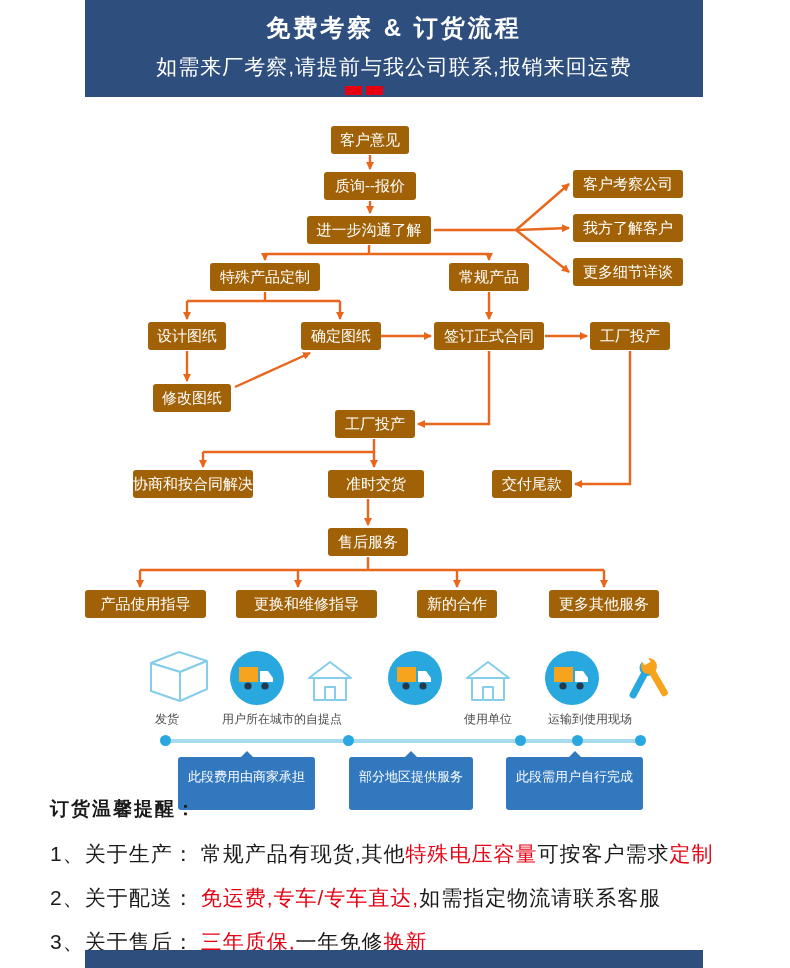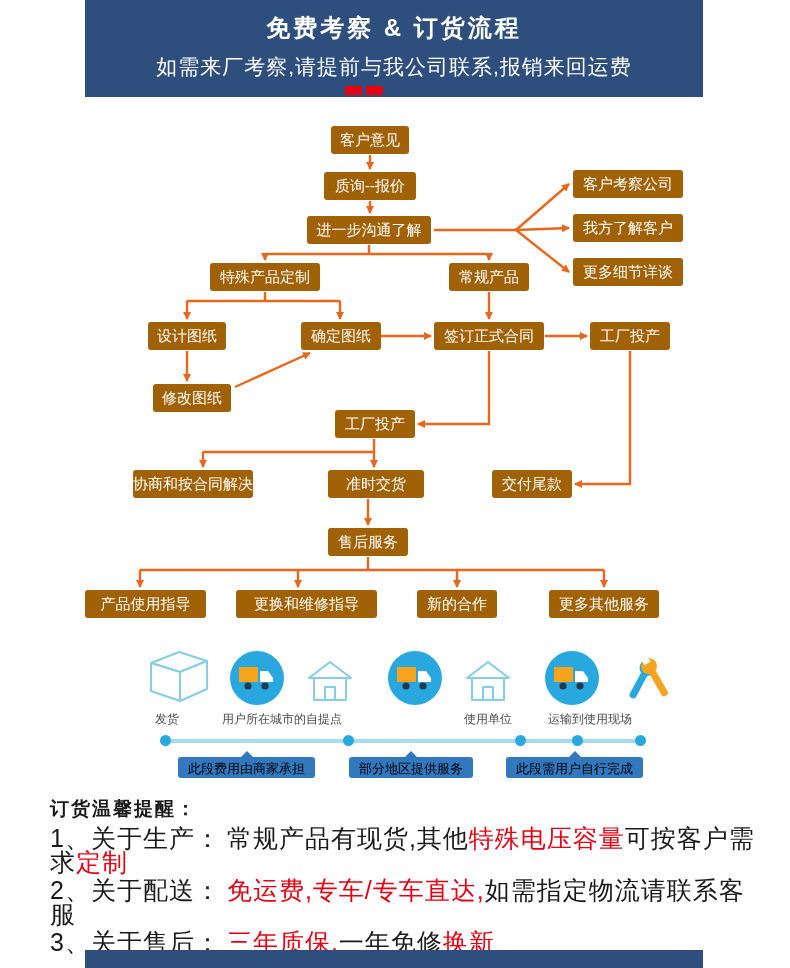--- a/index.html
+++ b/index.html
@@ -7,27 +7,27 @@
         font-family:"Liberation Sans","DejaVu Sans",sans-serif;overflow:hidden;}
   .hdr{position:absolute;left:85px;top:0;width:618px;height:97px;background:#2e4e7e;color:#fff;text-align:center;}
   .hdr-title{font-size:24px;font-weight:bold;letter-spacing:3px;padding-top:12px;}
   .hdr-sub{font-size:21px;letter-spacing:1px;margin-top:9px;}
   .red-mark{position:absolute;width:17px;height:9px;background:#e60012;}
   .node{position:absolute;height:28px;background:#a16207;color:#ffffff;font-size:15px;line-height:28px;
         text-align:center;border-radius:3px;white-space:nowrap;}
   .stage-label{position:absolute;top:711px;font-size:12px;color:#4a4a4a;text-align:center;white-space:nowrap;}
   .tl-line{position:absolute;left:162px;top:739px;width:480px;height:4px;background:#a8daf0;border-radius:2px;}
   .tl-dot{position:absolute;top:735px;width:11px;height:11px;border-radius:50%;background:#29a8df;}
-  .tl-tag{position:absolute;top:757px;height:21px;line-height:23px;background:#3178be;color:#000000;
-          font-size:13px;padding:0 10px;border-radius:3px;white-space:nowrap;}
+  .tl-tag{position:absolute;top:757px;height:37px;line-height:23px;background:#3178be;color:#ffffff;
+          font-size:13px;padding:8px 10px;border-radius:3px;white-space:nowrap;}
   .tl-tag .tip{position:absolute;top:-6px;left:50%;margin-left:-6px;width:0;height:0;
                border-left:6px solid transparent;border-right:6px solid transparent;border-bottom:6px solid #3178be;}
   .reminders{position:absolute;left:50px;top:796px;width:712px;color:#1a1a1a;}
   .rem-title{font-size:19px;font-weight:bold;letter-spacing:2px;}
-  .rem-line{margin-top:4px;font-size:25px;letter-spacing:1px;line-height:24px;}
+  .rem-line{margin-top:20px;font-size:21px;letter-spacing:1px;line-height:24px;}
   .rem-prefix{margin-right:6px;}
   .red{color:#e60012;}
   .footer-bar{position:absolute;left:85px;top:950px;width:618px;height:18px;background:#2e4e7e;}
   svg.overlay{position:absolute;left:0;top:0;pointer-events:none;}
 </style>
 </head>
 <body>
 
 <div class="page">
 

